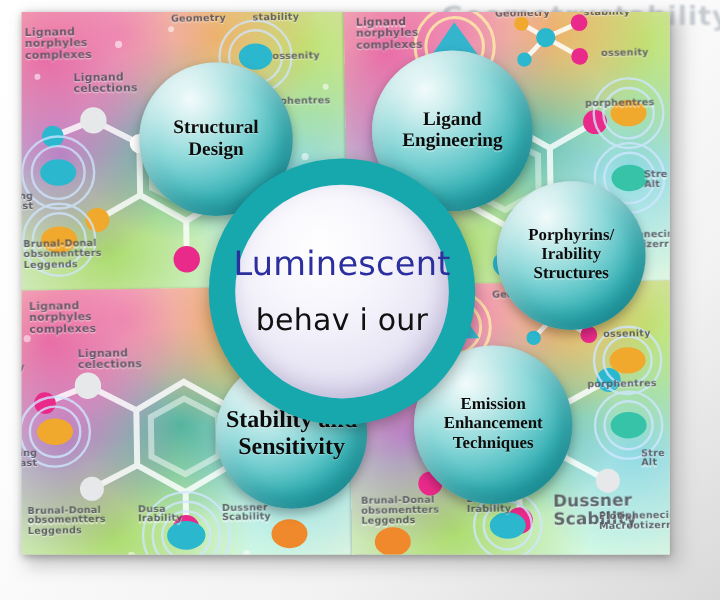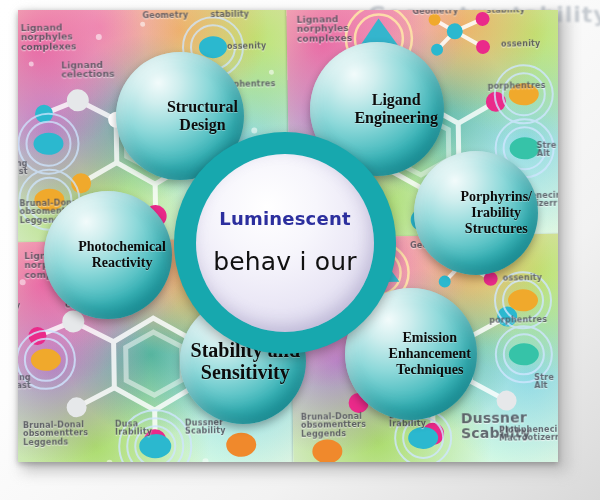--- a/index.html
+++ b/index.html
@@ -104,21 +104,21 @@
     filter: blur(.9px);
     letter-spacing: 1px;
   }
 
   
   .bubble {
     position: absolute;
     border-radius: 50%;
     display: flex;
     align-items: center;
-    justify-content: flex-end;
+    justify-content: center;
     text-align: center;
     color: #0c0c0c;
     font-weight: 700;
     line-height: 1.12;
     background:
       radial-gradient(circle at 33% 24%, #f2fbfb 0%, #cfeeee 16%, #8fd9da 38%, #38b4b8 66%, #0f9aa3 88%, #0b8a93 100%);
     box-shadow:
       0 4px 9px rgba(0,0,0,.30),
       inset -6px -9px 18px rgba(0,60,70,.28),
       inset 5px 6px 14px rgba(255,255,255,.45);
@@ -143,22 +143,22 @@
       radial-gradient(circle at 40% 30%, #ffffff 0%, #f7f6fc 30%, #ebe8f6 58%, #dcd8ee 82%, #cdc8e4 100%);
     box-shadow: inset -4px -6px 16px rgba(120,110,160,.30);
     display: flex;
     flex-direction: column;
     align-items: center;
     justify-content: center;
   }
   .hub-line1 {
     color: #2c2f9e;
     font-family: "DejaVu Sans", sans-serif;
-    font-weight: 700;
-    font-size: 18px;
+    font-weight: 400;
+    font-size: 28px;
     letter-spacing: .2px;
     line-height: 1.05;
   }
   .hub-line2 {
     color: #111111;
     font-family: "DejaVu Sans", sans-serif;
     font-weight: 400;
     font-size: 25px;
     letter-spacing: .2px;
     line-height: 1.18;
@@ -426,24 +426,20 @@
     <span class="label">Emission
 Enhancement
 Techniques</span>
   </div>
 
   <div class="bubble" style="left:180px; top:298px; width:126px; height:126px; font-size:20px;">
     <span class="label">Stability and
 Sensitivity</span>
   </div>
 
-  <div class="bubble" style="left:44px; top:191px; width:128px; height:128px; font-size:14px;">
-    <span class="label">Photochemical
-Reactivity</span>
-  </div>
 
   <div class="hub" style="left:174px; top:132px; width:222px; height:222px;">
     <div class="hub-core" style="width:178px; height:178px;">
       <div class="hub-line1">Luminescent</div>
       <div class="hub-line2">behav i our</div>
     </div>
   </div>
 
 </div>
 

